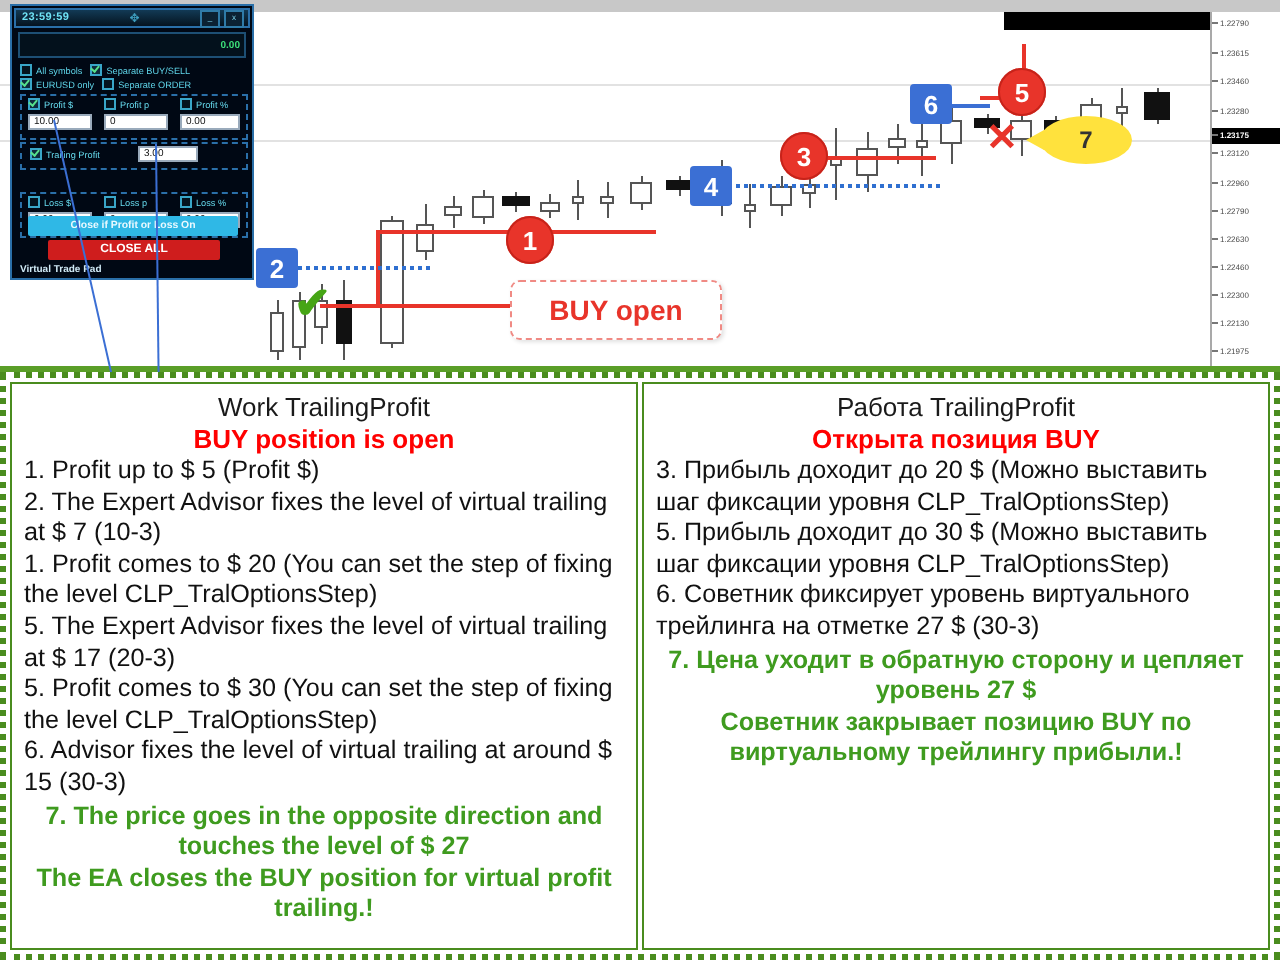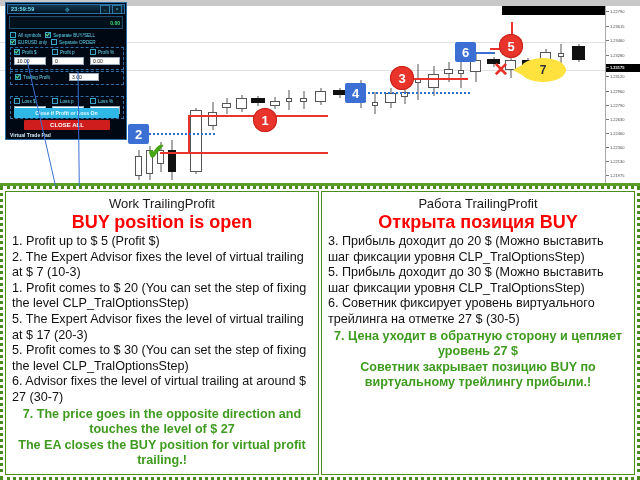--- a/index.html
+++ b/index.html
@@ -187,21 +187,21 @@
   .panel{
     box-sizing:border-box;border:1px solid #4a8c1e;
     padding:3px 6px 0 6px;overflow:hidden;
   }
   .panel.left{width:50%;}
   .panel.right{width:50%;margin-left:2px;}
   .p-title{
     text-align:center;font-size:13px;color:#1a1a1a;margin:1px 0 1px 0;
   }
   .p-sub{
-    text-align:center;font-size:18px;color:#ff0000;font-weight:bold;margin:0 0 1px 0;
+    text-align:center;font-size:13px;color:#ff0000;font-weight:bold;margin:0 0 1px 0;
   }
   .p-line{
     font-size:12.6px;color:#111111;line-height:15.6px;text-align:left;
   }
   .p-final{
     font-size:12.6px;color:#3f9b1f;font-weight:bold;line-height:15.6px;
     text-align:center;margin-top:1px;
   }
 </style>
 </head>
@@ -353,20 +353,21 @@
     <div class="marker-circle" style="left:499px;top:34px;">5</div>
     <div class="marker-square" style="left:455px;top:42px;">6</div>
     <div class="balloon" style="left:520px;top:58px;">
       <span class="tail"></span>
       <span>7</span>
     </div>
 
     <div class="x-mark" style="left:493px;top:60px;">✕</div>
     <div class="check-mark" style="left:147px;top:141px;">✔</div>
 
+    <div class="callout" style="left:255px;top:140px;width:104px;height:28px;">BUY open</div>
 
     <div class="price-scale">
       <div class="tick" style="top:2px;">1.22790</div>
       <div class="tick" style="top:17px;">1.23615</div>
       <div class="tick" style="top:31px;">1.23460</div>
       <div class="tick" style="top:46px;">1.23280</div>
       <div class="tick current" style="top:58px;">1.23175</div>
       <div class="tick" style="top:67px;">1.23120</div>
       <div class="tick" style="top:82px;">1.22960</div>
       <div class="tick" style="top:96px;">1.22790</div>
@@ -471,31 +472,31 @@
     <div class="panels-inner">
 
       <div class="panel left">
         <div class="p-title">Work TrailingProfit</div>
         <div class="p-sub">BUY position is open</div>
         <div class="p-line">1. Profit up to $ 5 (Profit $)</div>
         <div class="p-line">2. The Expert Advisor fixes the level of virtual trailing at $ 7 (10-3)</div>
         <div class="p-line">1. Profit comes to $ 20 (You can set the step of fixing the level CLP_TralOptionsStep)</div>
         <div class="p-line">5. The Expert Advisor fixes the level of virtual trailing at $ 17 (20-3)</div>
         <div class="p-line">5. Profit comes to $ 30 (You can set the step of fixing the level CLP_TralOptionsStep)</div>
-        <div class="p-line">6. Advisor fixes the level of virtual trailing at around $ 27 (30-7)</div>
+        <div class="p-line">6. Advisor fixes the level of virtual trailing at around $ 15 (30-3)</div>
         <div class="p-final" style="white-space: pre-line;">7. The price goes in the opposite direction and touches the level of $ 27
 The EA closes the BUY position for virtual profit trailing.!</div>
       </div>
 
       <div class="panel right">
         <div class="p-title">Работа TrailingProfit</div>
         <div class="p-sub">Открыта позиция BUY</div>
         <div class="p-line">3. Прибыль доходит до 20 $ (Можно выставить шаг фиксации уровня CLP_TralOptionsStep)</div>
         <div class="p-line">5. Прибыль доходит до 30 $ (Можно выставить шаг фиксации уровня CLP_TralOptionsStep)</div>
-        <div class="p-line">6. Советник фиксирует уровень виртуального трейлинга на отметке 27 $ (30-5)</div>
+        <div class="p-line">6. Советник фиксирует уровень виртуального трейлинга на отметке 27 $ (30-3)</div>
         <div class="p-final" style="white-space: pre-line;">7. Цена уходит в обратную сторону и цепляет уровень 27 $
 Советник закрывает позицию BUY по виртуальному трейлингу прибыли.!</div>
       </div>
 
     </div>
   </div>
 
 </div>
 
 </body></html>

